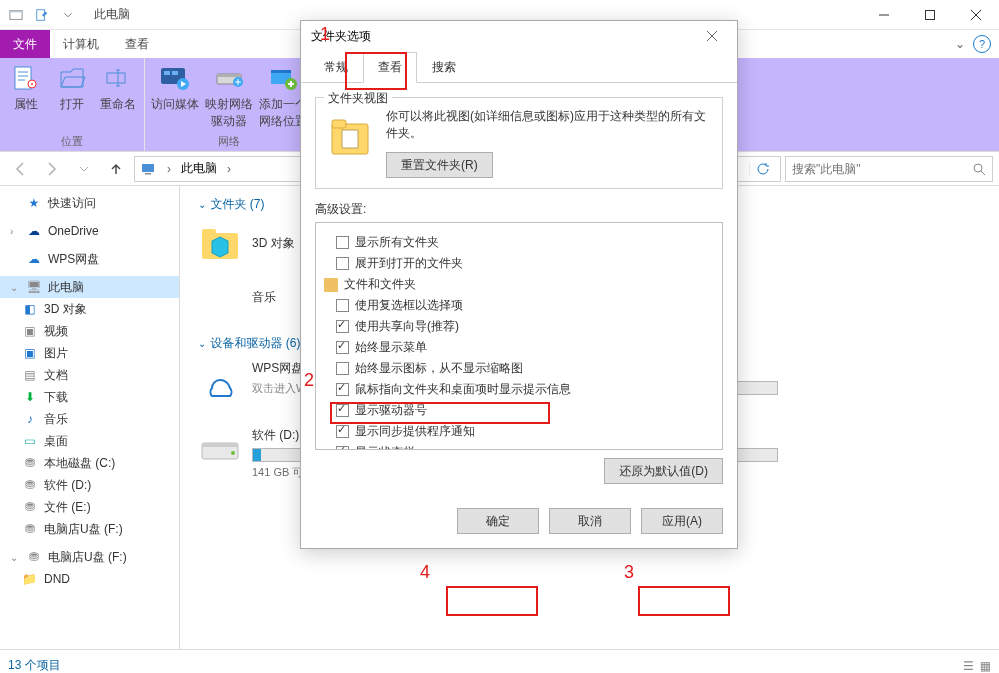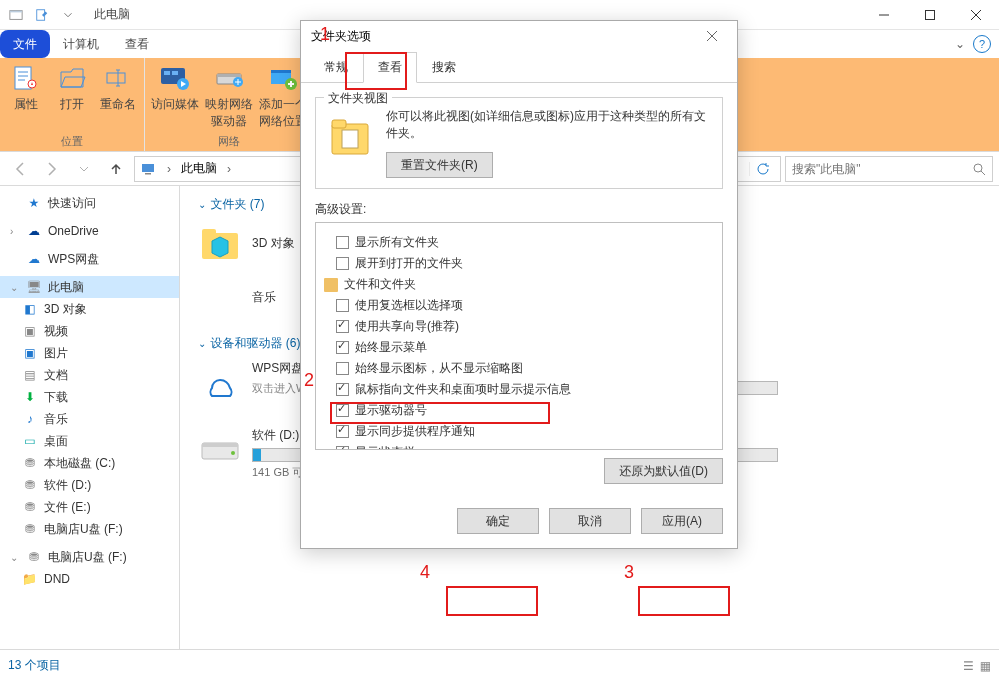--- a/index.html
+++ b/index.html
@@ -10,28 +10,28 @@
 .titlebar .qat { display: flex; align-items: center; padding: 0 4px; gap: 2px; }
 .qat-icon { width: 24px; height: 22px; display: flex; align-items: center; justify-content: center; color: #555; }
 .qat-icon svg { width: 14px; height: 14px; }
 .titlebar-title { padding: 0 10px; color: #444; }
 .titlebar .controls { margin-left: auto; display: flex; }
 .win-btn { width: 46px; height: 30px; display: flex; align-items: center; justify-content: center; color: #666; }
 
 
 .ribbon-tabs { height: 28px; display: flex; align-items: stretch; background: #fff; }
 .rtab { padding: 0 12px; display: flex; align-items: center; color: #444; border: 1px solid transparent; }
-.rtab.file { background: #1d4ed8; color: #fff; border-radius: 8px; }
+.rtab.file { background: #a21caf; color: #fff; }
 .rtab.active { border-bottom: 1px solid #fff; }
 .ribbon-right { margin-left: auto; display: flex; align-items: center; padding-right: 8px; gap: 8px; }
 .ribbon-right .caret { color: #666; }
 .help-icon { width: 18px; height: 18px; border-radius: 50%; border: 1px solid #1979ca; color: #1979ca; display: flex; align-items: center; justify-content: center; font-size: 11px; }
 
 
-.ribbon { height: 94px; border-bottom: 1px solid #dadada; display: flex; background: #fdba74; }
+.ribbon { height: 94px; border-bottom: 1px solid #dadada; display: flex; background: #c4b5fd; }
 .ribbon-group { border-right: 1px solid #e3e3e3; padding: 4px 6px 2px 6px; display: flex; flex-direction: column; }
 .ribbon-group .items { display: flex; gap: 6px; flex: 1; align-items: flex-start; }
 .ribbon-item { display: flex; flex-direction: column; align-items: center; gap: 2px; min-width: 40px; text-align: center; color: #444; }
 .ribbon-item .ico { width: 32px; height: 32px; display: flex; align-items: center; justify-content: center; }
 .ribbon-group .label { text-align: center; color: #666; font-size: 11px; padding-top: 2px; }
 
 
 .navbar { height: 34px; display: flex; align-items: center; gap: 4px; padding: 2px 6px; border-bottom: 1px solid #dadada; }
 .nav-btn { width: 28px; height: 28px; display: flex; align-items: center; justify-content: center; color: #b0b0b0; }
 .nav-btn.enabled { color: #4c4c4c; }

